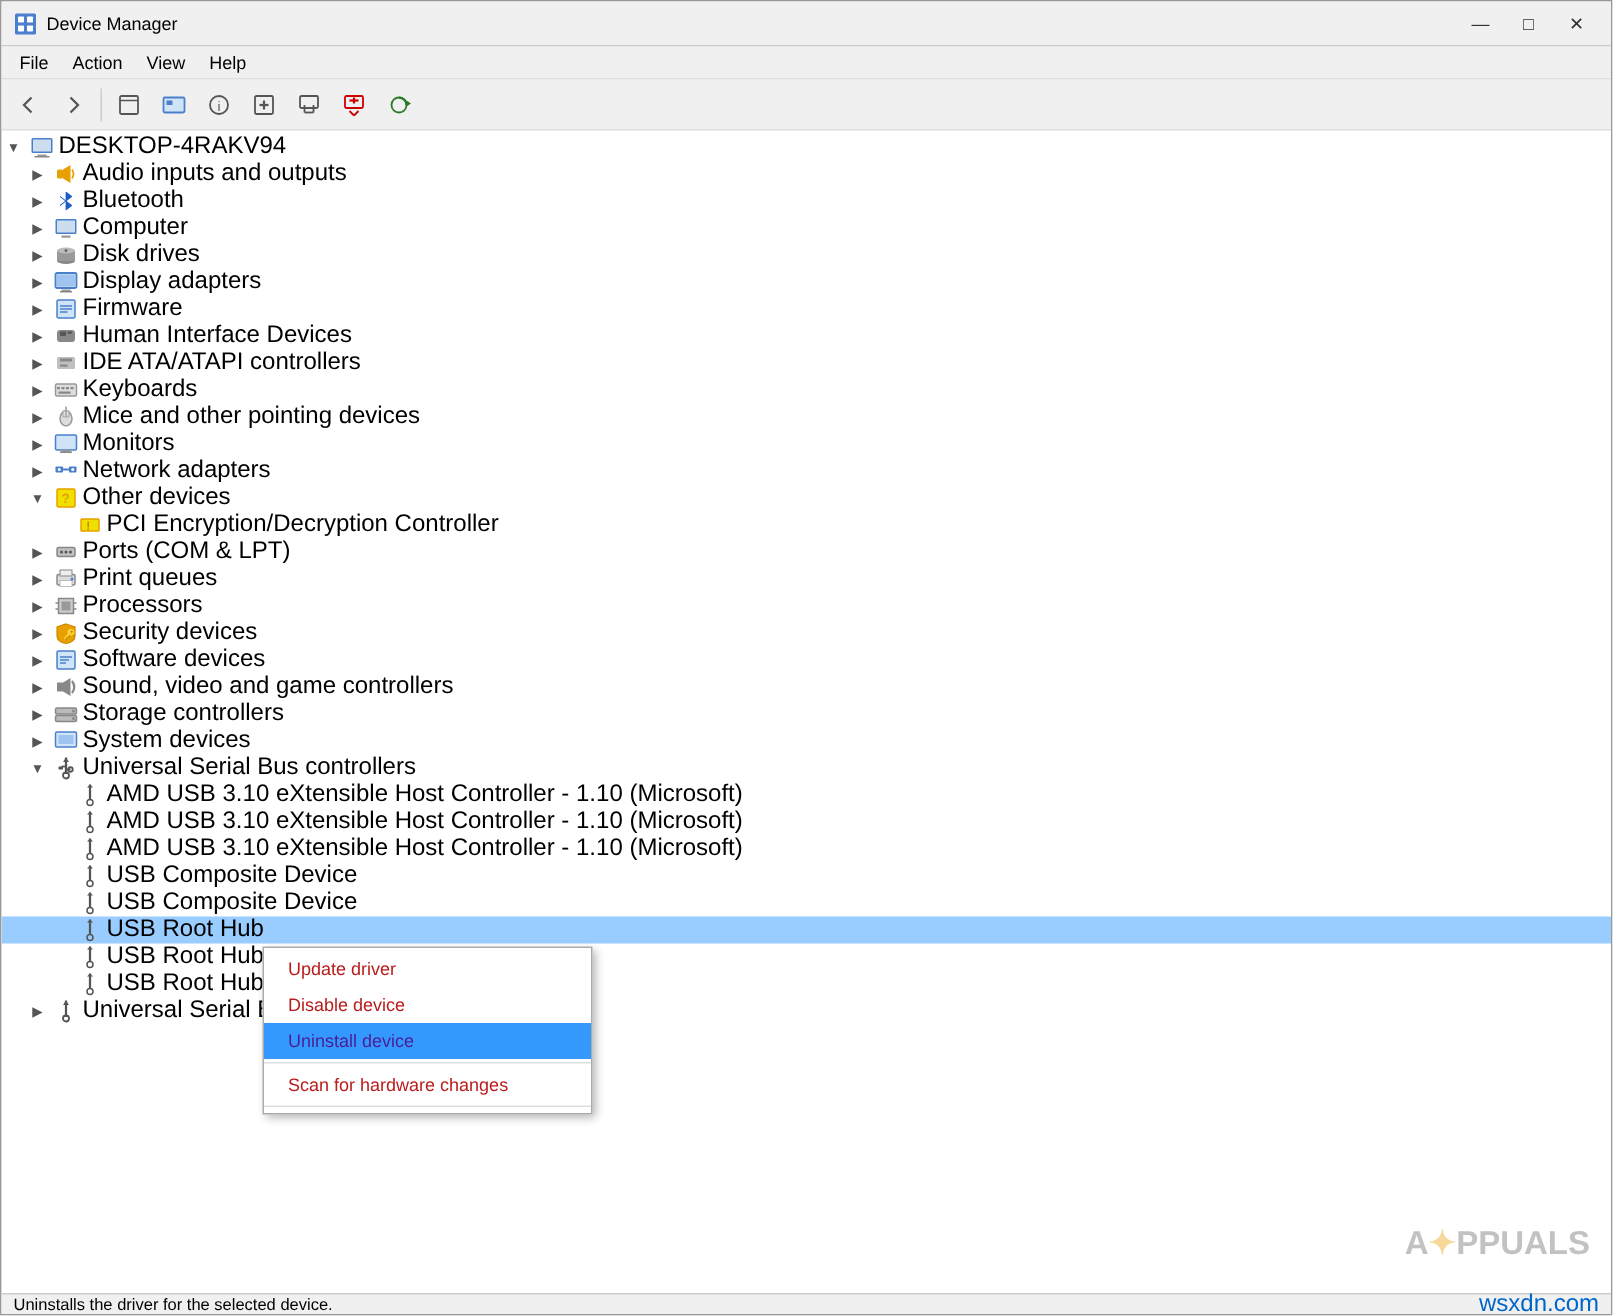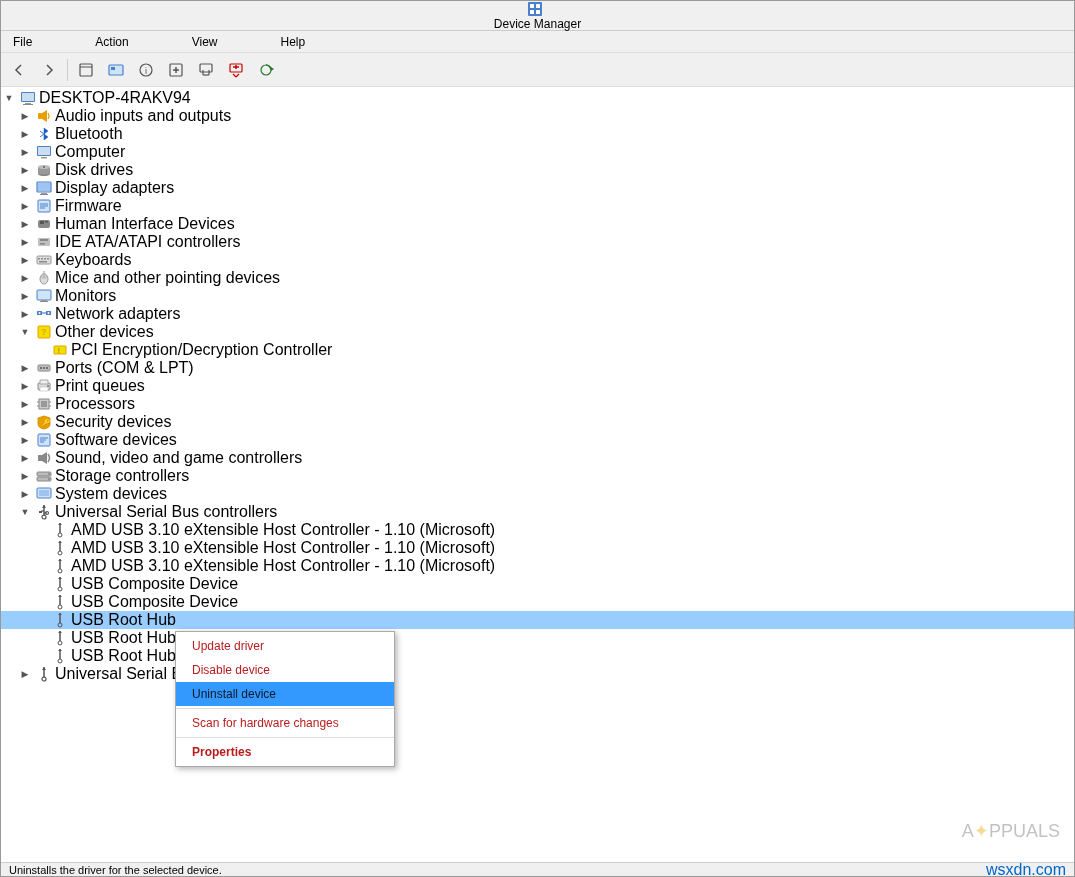--- a/index.html
+++ b/index.html
@@ -20,21 +20,20 @@
       flex-direction: column;
     }
     .title-bar {
       background: #f0f0f0;
       height: 30px;
       display: flex;
       align-items: center;
       padding: 0 8px;
       border-bottom: 1px solid #ccc;
       user-select: none;
-      flex-direction: column;
     }
     .title-bar-icon {
       width: 16px;
       height: 16px;
       margin-right: 6px;
       flex-shrink: 0;
     }
     .title-bar-text {
       flex: 1;
       font-size: 12px;
@@ -56,21 +55,20 @@
       justify-content: center;
       color: #333;
     }
     .menu-bar {
       background: #f0f0f0;
       height: 22px;
       display: flex;
       align-items: center;
       padding: 0 4px;
       border-bottom: 1px solid #ddd;
-      gap: 47px;
     }
     .menu-item {
       padding: 2px 8px;
       cursor: pointer;
       font-size: 12px;
       color: #000;
     }
     .toolbar {
       background: #f0f0f0;
       height: 34px;
@@ -157,21 +155,21 @@
       z-index: 100;
       padding: 2px 0;
     }
     .ctx-item {
       padding: 5px 16px;
       cursor: pointer;
       font-size: 12px;
       color: #b91c1c;
       white-space: nowrap;
     }
-    .ctx-item.active { background: #3399ff; color: #0f172a; }
+    .ctx-item.active { background: #3399ff; color: #4c1d95; }
     .ctx-sep {
       height: 1px;
       background: #ddd;
       margin: 2px 0;
     }
     .ctx-item.bold {
       font-weight: bold;
     }
     .status-bar {
       height: 14px;
@@ -713,24 +711,23 @@
     </div>
   </div>
 
   <div class="context-menu">
     <div class="ctx-item">Update driver</div>
     <div class="ctx-item">Disable device</div>
     <div class="ctx-item active">Uninstall device</div>
     <div class="ctx-sep"></div>
     <div class="ctx-item">Scan for hardware changes</div>
     <div class="ctx-sep"></div>
-    <div class="ctx-item bold">Properties</div>
   </div>
 
   <div class="status-bar">
     <span class="status-left">Uninstalls the driver for the selected device.</span>
     <span class="status-right">wsxdn.com</span>
   </div>
 </div>
 
-<div class="watermark" style="position:fixed; bottom:35px; right:15px; opacity:0.4; font-size:18px; font-weight:normal; color:#666; font-family:Arial;">
+<div class="watermark" style="position:fixed; bottom:35px; right:15px; opacity:0.4; font-size:22px; font-weight:bold; color:#666; font-family:Arial;">
   A<span style="color:#e8a000;">✦</span>PPUALS
 </div>
 
 </body></html>

